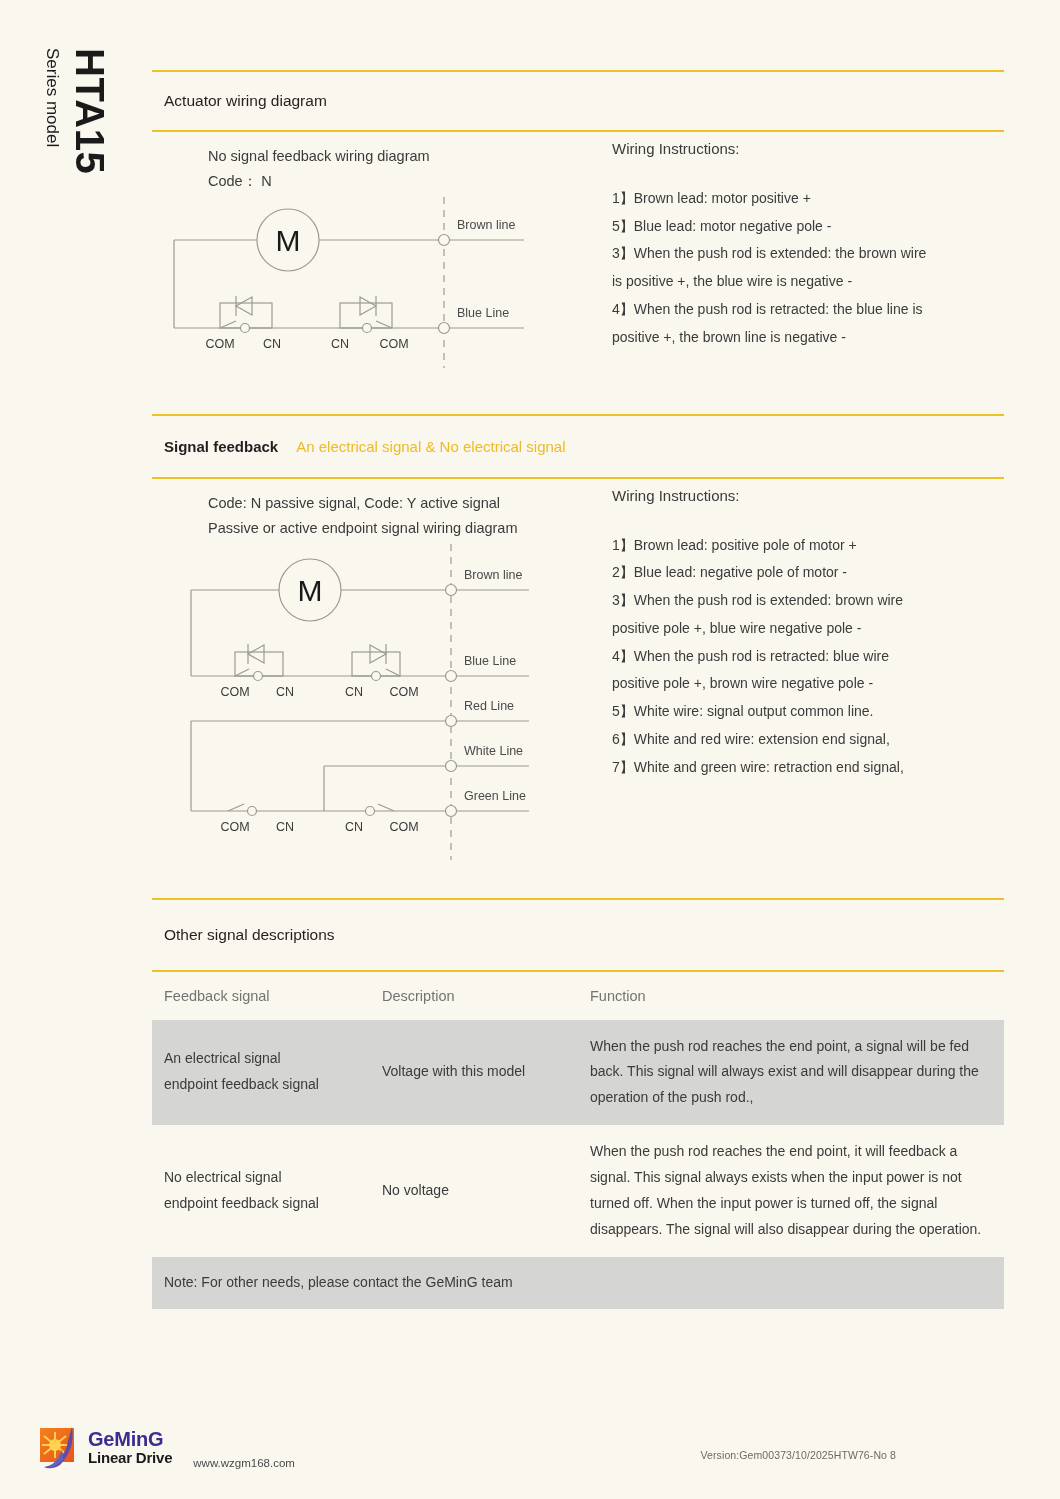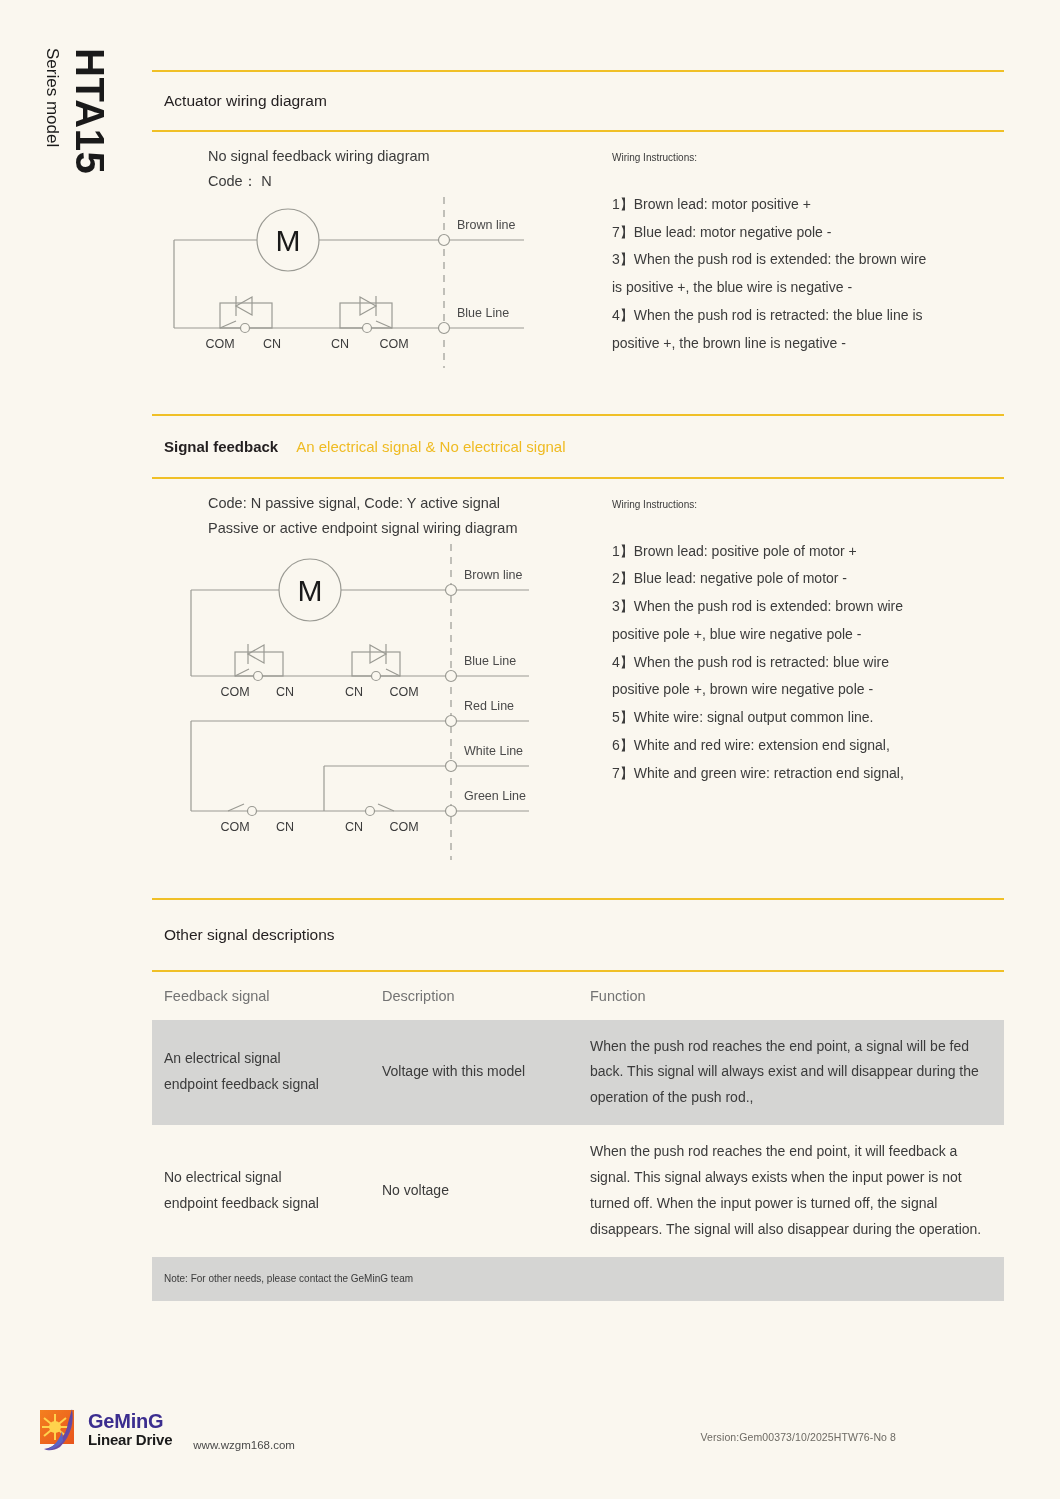--- a/index.html
+++ b/index.html
@@ -83,23 +83,23 @@
 
   .diagram-caption {
     font-size: 14.5px;
     color: #3b3b3b;
     line-height: 1.75;
     padding-top: 12px;
     margin-left: 44px;
   }
 
   .instr-head {
-    font-size: 10px;
+    font-size: 15px;
     color: #3b3b3b;
-    padding-top: 20px;
+    padding-top: 8px;
   }
   .instr-list {
     margin: 0;
     padding: 28px 0 0 0;
     list-style: none;
   }
   .instr-list li {
     font-size: 14px;
     color: #3b3b3b;
     line-height: 1.98;
@@ -141,28 +141,28 @@
     line-height: 1.85;
   }
   table.sig col.c1 { width: 218px; }
   table.sig col.c2 { width: 208px; }
   table.sig col.c3 { width: auto; }
   tr.shade td { background: #d5d5d3; }
   td.fn { vertical-align: top; padding-top: 12px; }
   tr.note td {
     background: #d5d5d3;
     padding: 13px 0 13px 12px;
-    font-size: 10px;
+    font-size: 14px;
   }
 
   
   .footer {
     position: absolute;
     left: 0;
-    bottom: 36px;
+    bottom: 18px;
     width: 940px;
     height: 60px;
   }
   .logo-wrap {
     position: absolute;
     left: 38px;
     top: 4px;
     display: flex;
     align-items: center;
   }
@@ -277,21 +277,21 @@
           <text class="term" x="176" y="153" text-anchor="middle">CN</text>
           <text class="term" x="230" y="153" text-anchor="middle">COM</text>
         </svg>
       </div>
     </div>
 
     <div class="panel-right">
       <div class="instr-head">Wiring Instructions:</div>
       <ul class="instr-list">
         <li>1】Brown lead: motor positive +</li>
-        <li>7】Blue lead: motor negative pole -</li>
+        <li>5】Blue lead: motor negative pole -</li>
         <li>3】When the push rod is extended: the brown wire</li>
         <li>is positive +, the blue wire is negative -</li>
         <li>4】When the push rod is retracted: the blue line is</li>
         <li>positive +, the brown line is negative -</li>
       </ul>
     </div>
   </div>
 
   <div style="height:44px"></div>
   <div class="rule"></div>

